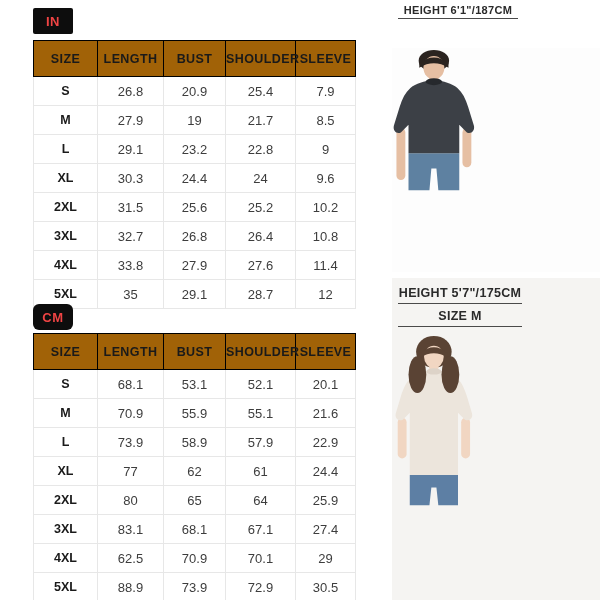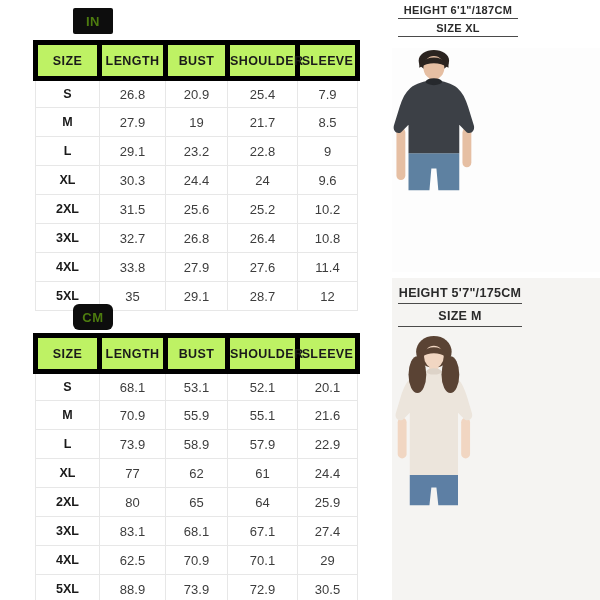--- a/index.html
+++ b/index.html
@@ -7,38 +7,37 @@
   body {
     background:#ffffff;
     font-family:"Liberation Sans", sans-serif;
     position:relative;
     overflow:hidden;
   }
 
   
   .unit-badge {
     position:absolute; left:33px; width:40px; height:26px;
-    background:#0d0d0d; color:#4d7c0f; font-weight:bold; font-size:13px;
+    background:#0d0d0d; color:#ef4444; font-weight:bold; font-size:13px;
     letter-spacing:.6px; display:flex; align-items:center; justify-content:center;
     border-radius:2px;
-    margin-left:40px;
   }
   #badge-in { top:8px; }
   #badge-cm { top:304px;border-radius:6px; }
 
   
   .size-table {
     position:absolute; left:33px; width:322px;
     border-collapse:collapse; table-layout:fixed;
     background:#fff;
   }
   #table-in { top:40px; }
   #table-cm { top:333px; }
   .size-table th {
-    background:#bef264; border:5px solid #000000; height:36px;
+    background:#a16207; border:1px solid #000000; height:36px;
     font-size:12.5px; font-weight:bold; color:#1a1a1a; letter-spacing:.4px;
     text-align:center;
   }
   .size-table td {
     border:1px solid #e7e7e7; height:29px; text-align:center;
     font-size:13px; color:#3d3d3d; background:#fff;
   }
   .size-table td.size-cell { font-weight:bold; color:#1a1a1a; font-size:12.5px; }
 
   
@@ -225,21 +224,20 @@
         <td class="num-cell">73.9</td>
         <td class="num-cell">72.9</td>
         <td class="num-cell">30.5</td>
       </tr>
     </tbody>
 </table>
 
 <div class="model-card" id="model-card-0" style="--shirt: #3c4046; --collar: #26292d; --jeans: #5e81a1; --skin: #e6bfa3; --hair: #2b2420; --photo-bg: #fdfdfd;">
   <div class="specs">
       <div class="spec-line">HEIGHT  6'1"/187CM</div>
-      <div class="spec-line">SIZE  XL</div>
     </div>
   <div class="photo">
     <svg viewBox="0 0 208 224" preserveAspectRatio="xMinYMin meet">
       <ellipse cx="66" cy="20" rx="24" ry="17" style="fill:var(--hair)"></ellipse>
       <ellipse cx="66" cy="31" rx="16.5" ry="18.5" style="fill:var(--skin)"></ellipse>
       <path d="M43,24 Q66,6 89,24 L89,31 Q66,17 43,31 Z" style="fill:var(--hair)"></path>
       <rect x="58.5" y="45" width="15" height="11" style="fill:var(--skin)"></rect>
       <path d="M26,166 h80 v58 h-33 l-3,-34 h-8 l-3,34 h-33 z" style="fill:var(--jeans)"></path>
       <rect x="7" y="126" width="14" height="82" rx="7" style="fill:var(--skin)"></rect>
       <rect x="111" y="126" width="14" height="62" rx="7" style="fill:var(--skin)"></rect>

